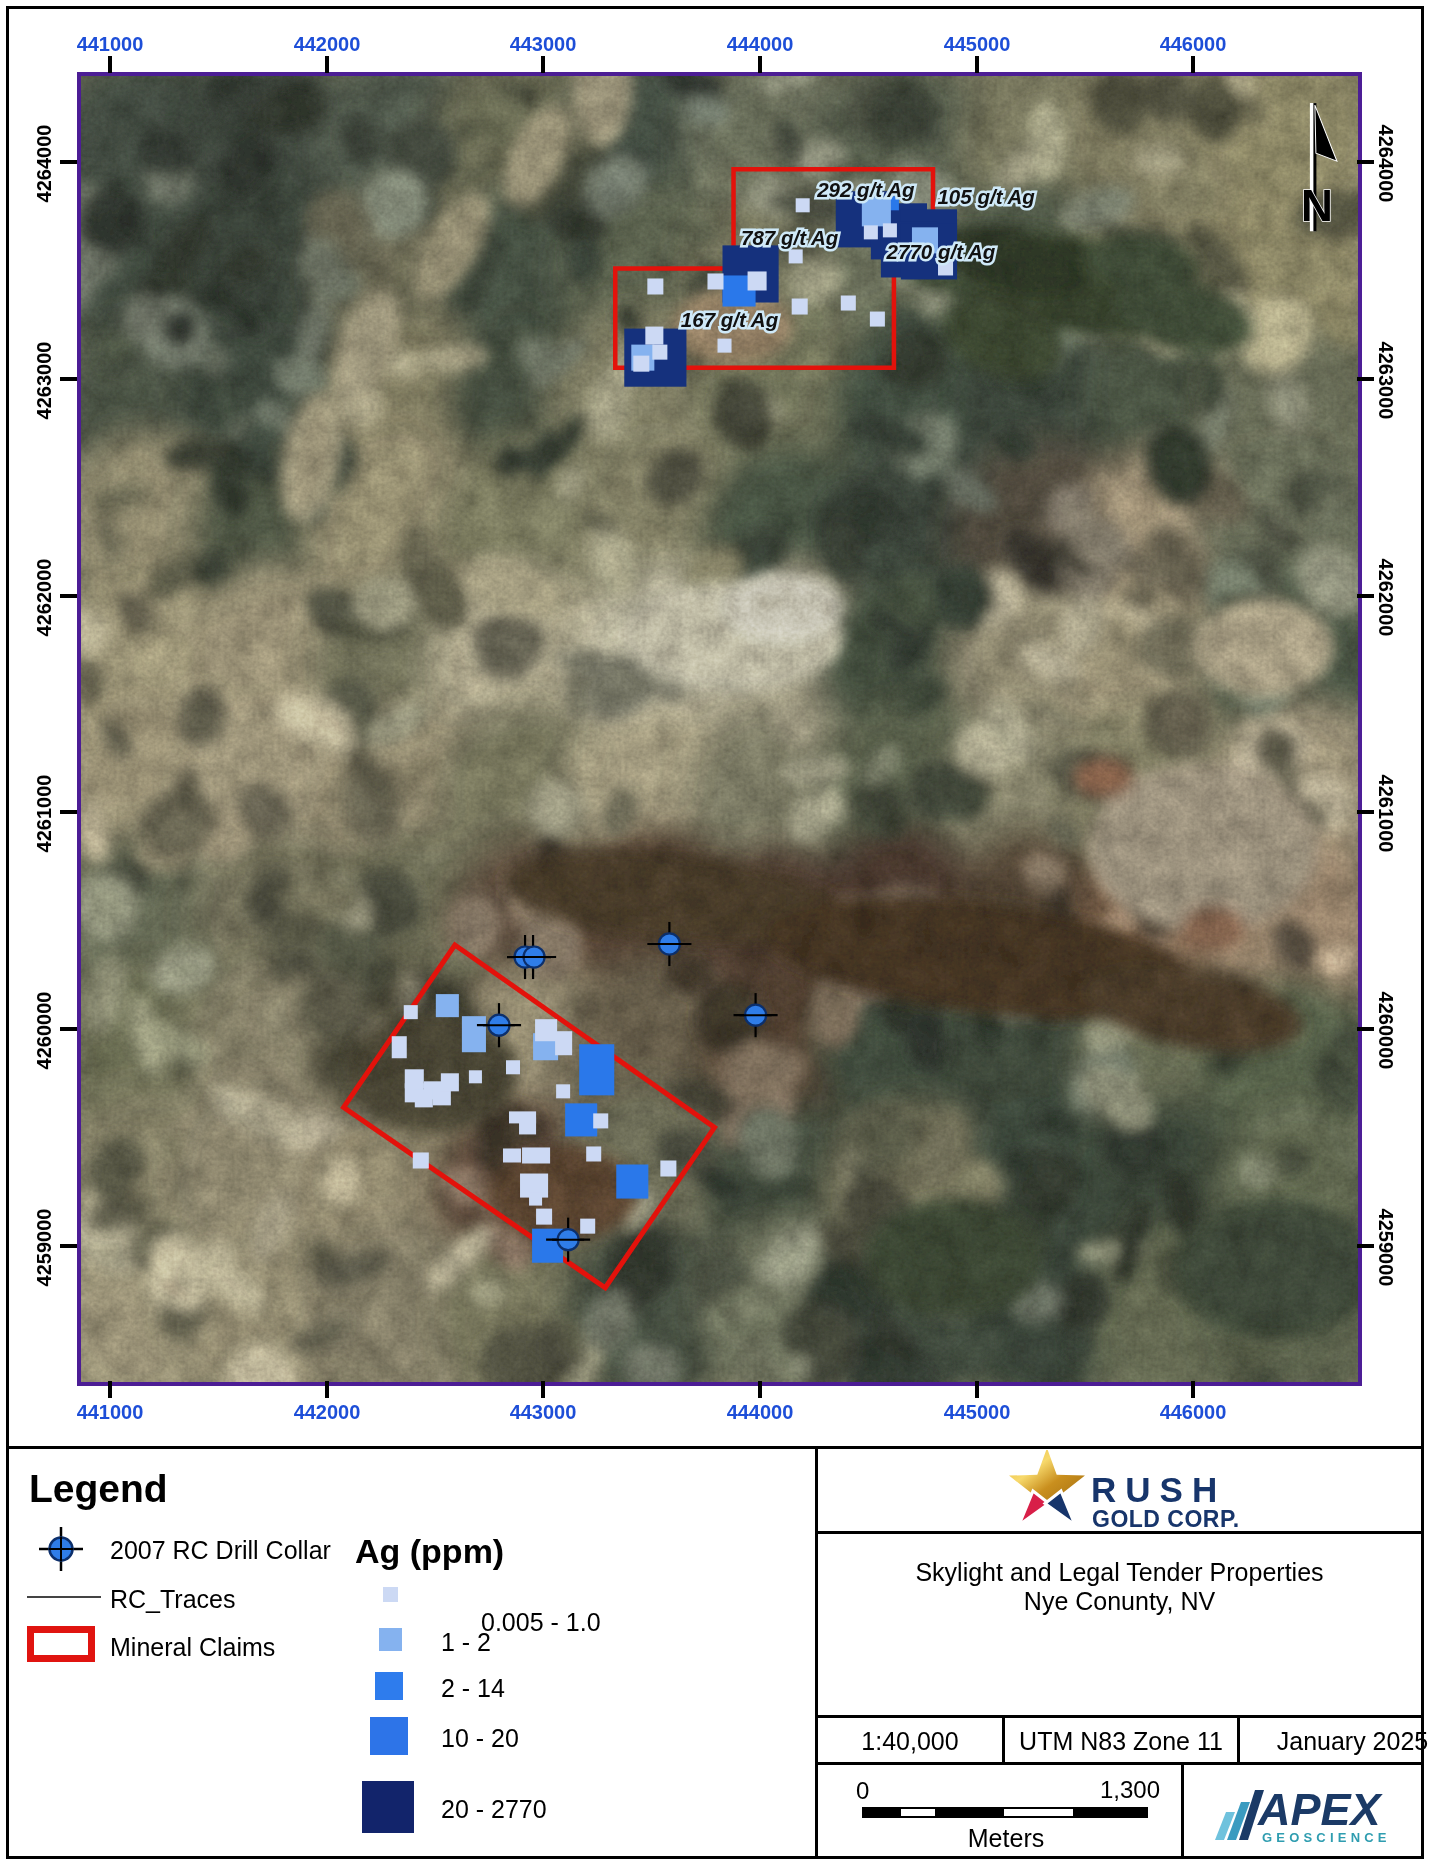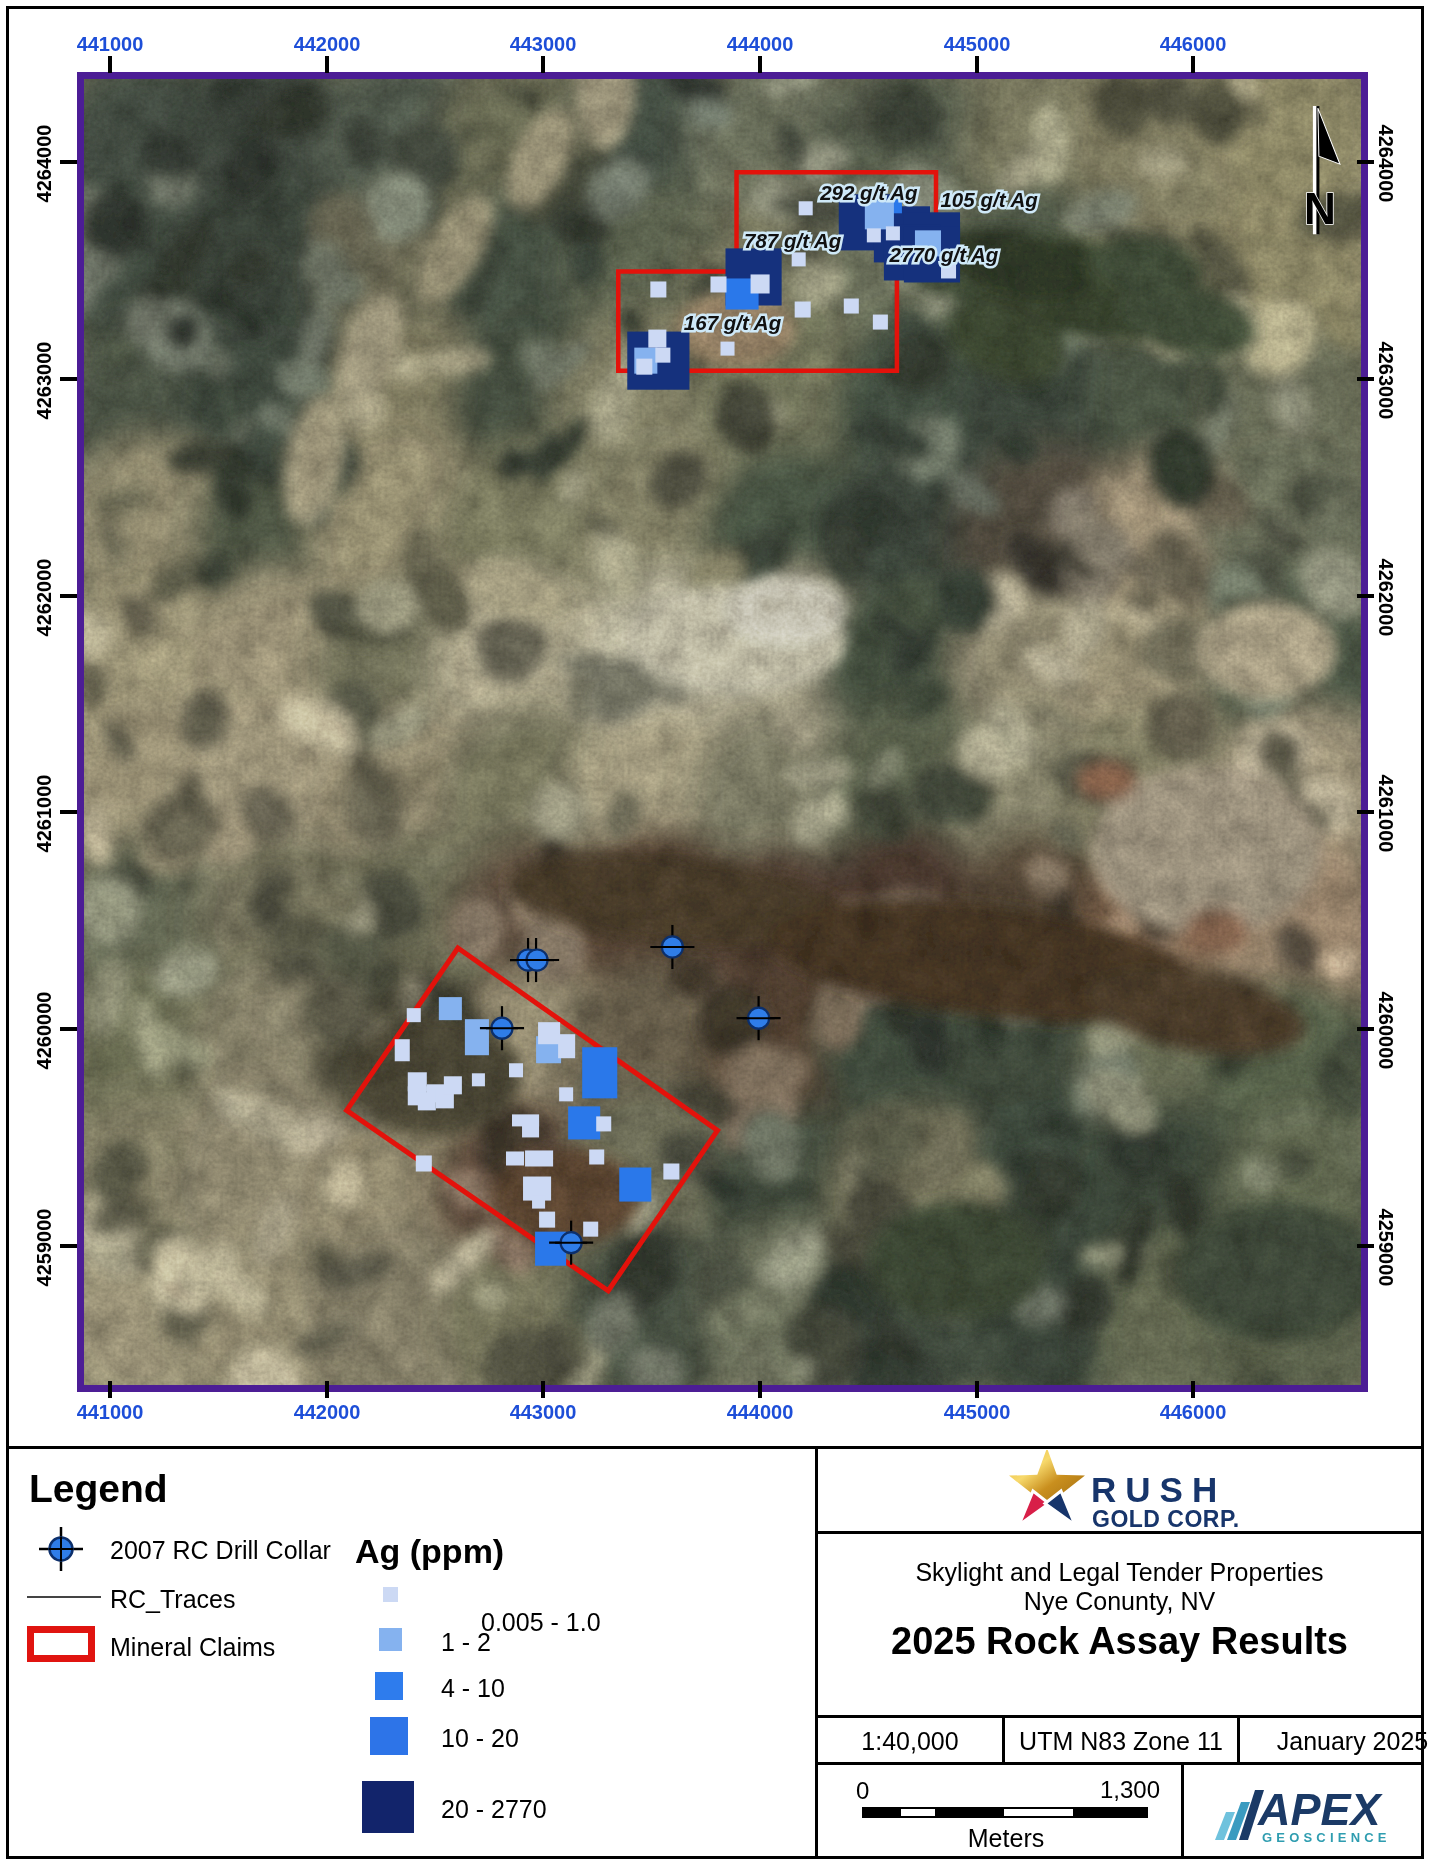--- a/index.html
+++ b/index.html
@@ -1,20 +1,20 @@
 <!DOCTYPE html>
 <html><head>
 <meta charset="utf-8">
 <style>
   html,body{margin:0;padding:0;background:#fff;width:1430px;height:1866px;
     font-family:"Liberation Sans",sans-serif;}
   .abs{position:absolute;}
   #page{position:absolute;left:0;top:0;width:1430px;height:1866px;}
   #outer{position:absolute;left:6px;top:6px;width:1412px;height:1847px;border:3px solid #000;}
-  #map{position:absolute;left:77px;top:72px;width:1277px;height:1306px;border:7px solid #4c1d95;overflow:hidden;}
+  #map{position:absolute;left:77px;top:72px;width:1277px;height:1306px;border:4px solid #4c1d95;overflow:hidden;}
   .tlab{position:absolute;font-weight:bold;font-size:20px;color:#1d4ed8;width:120px;text-align:center;}
   .vlab{position:absolute;font-weight:bold;font-size:20px;color:#000;width:120px;text-align:center;}
   .tick{position:absolute;background:#000;}
   
   .ltxt{position:absolute;font-size:25px;color:#000;}
   .line{position:absolute;background:#000;}
 </style>
 </head>
 <body>
 <div id="page">
@@ -799,21 +799,21 @@
 <div style="position:absolute;left:355px;top:1532px;font-size:34px;font-weight:bold;">Ag (ppm)</div>
 <div class="line" style="left:27px;top:1596px;width:74px;height:2px;background:#444;"></div>
 <div class="ltxt" style="left:110px;top:1585px;">RC_Traces</div>
 <div style="position:absolute;left:27px;top:1626px;width:54px;height:22px;border:7px solid #e01410;"></div>
 <div class="ltxt" style="left:110px;top:1633px;">Mineral Claims</div>
 <div class="abs" style="left:383px;top:1587px;width:15px;height:15px;background:#ccd9f4;"></div>
 <div class="ltxt" style="left:441px;top:1608px;margin-left:40px;">0.005 - 1.0</div>
 <div class="abs" style="left:379px;top:1628px;width:23px;height:23px;background:#85b2ef;"></div>
 <div class="ltxt" style="left:441px;top:1628px;">1 - 2</div>
 <div class="abs" style="left:375px;top:1672px;width:28px;height:28px;background:#2e7ced;"></div>
-<div class="ltxt" style="left:441px;top:1674px;">4 - 10</div>
+<div class="ltxt" style="left:441px;top:1674px;">2 - 14</div>
 <div class="abs" style="left:370px;top:1717px;width:38px;height:38px;background:#2d74e8;"></div>
 <div class="ltxt" style="left:441px;top:1724px;">10 - 20</div>
 <div class="abs" style="left:362px;top:1781px;width:52px;height:52px;background:#12246b;"></div>
 <div class="ltxt" style="left:441px;top:1795px;">20 - 2770</div>
 
 <div class="line" style="left:818px;top:1531px;width:606px;height:3px;"></div>
 <div class="line" style="left:818px;top:1715px;width:606px;height:3px;"></div>
 <div class="line" style="left:818px;top:1762px;width:606px;height:3px;"></div>
 <div class="line" style="left:1002px;top:1715px;width:3px;height:50px;"></div>
 <div class="line" style="left:1237px;top:1715px;width:3px;height:50px;"></div>
@@ -830,21 +830,20 @@
   </defs>
   <path d="M4,25.6 L32.3,24.7 L42,-2 L51.7,24.7 L80,25.6 L57.7,43.1 L42,54.5 L26.3,43.1 Z" fill="url(#gold)"></path>
   <path d="M28,41 L44,53.5 L14,75 Z" fill="#d81f48" stroke="#fff" stroke-width="3"></path>
   <path d="M56,41 L70,75 L40,53.5 Z" fill="#17356b" stroke="#fff" stroke-width="3"></path>
   <text x="86" y="52" font-size="35" font-weight="bold" fill="#17356b" letter-spacing="9">RUSH</text>
   <text x="87" y="77" font-size="23" font-weight="bold" fill="#17356b" letter-spacing="0.5">GOLD CORP.</text>
 </svg>
 
 <div style="position:absolute;left:818px;top:1587px;width:603px;text-align:center;font-size:25px;">Nye Conunty, NV</div>
 <div style="position:absolute;left:818px;top:1558px;width:603px;text-align:center;font-size:25px;">Skylight and Legal Tender Properties</div>
-<div style="position:absolute;left:818px;top:1620px;width:603px;text-align:center;font-size:38px;font-weight:bold;">2025 Rock Assay Results</div>
 
 <div style="position:absolute;left:818px;top:1727px;width:184px;text-align:center;font-size:25px;">1:40,000</div>
 <div style="position:absolute;left:1005px;top:1727px;width:232px;text-align:center;font-size:25px;">UTM N83 Zone 11</div>
 <div style="position:absolute;left:1240px;top:1727px;width:209px;text-align:center;font-size:25px;padding-left:8px;">January 2025</div>
 
 <div style="position:absolute;left:856px;top:1777px;font-size:24px;">0</div>
 <div style="position:absolute;left:1090px;top:1776px;width:70px;text-align:right;font-size:24px;">1,300</div>
 <div style="position:absolute;left:862px;top:1807px;width:286px;height:11px;background:#000;"></div>
 <div style="position:absolute;left:901px;top:1809px;width:34px;height:7px;background:#fff;"></div>
 <div style="position:absolute;left:1004px;top:1809px;width:69px;height:7px;background:#fff;"></div>

